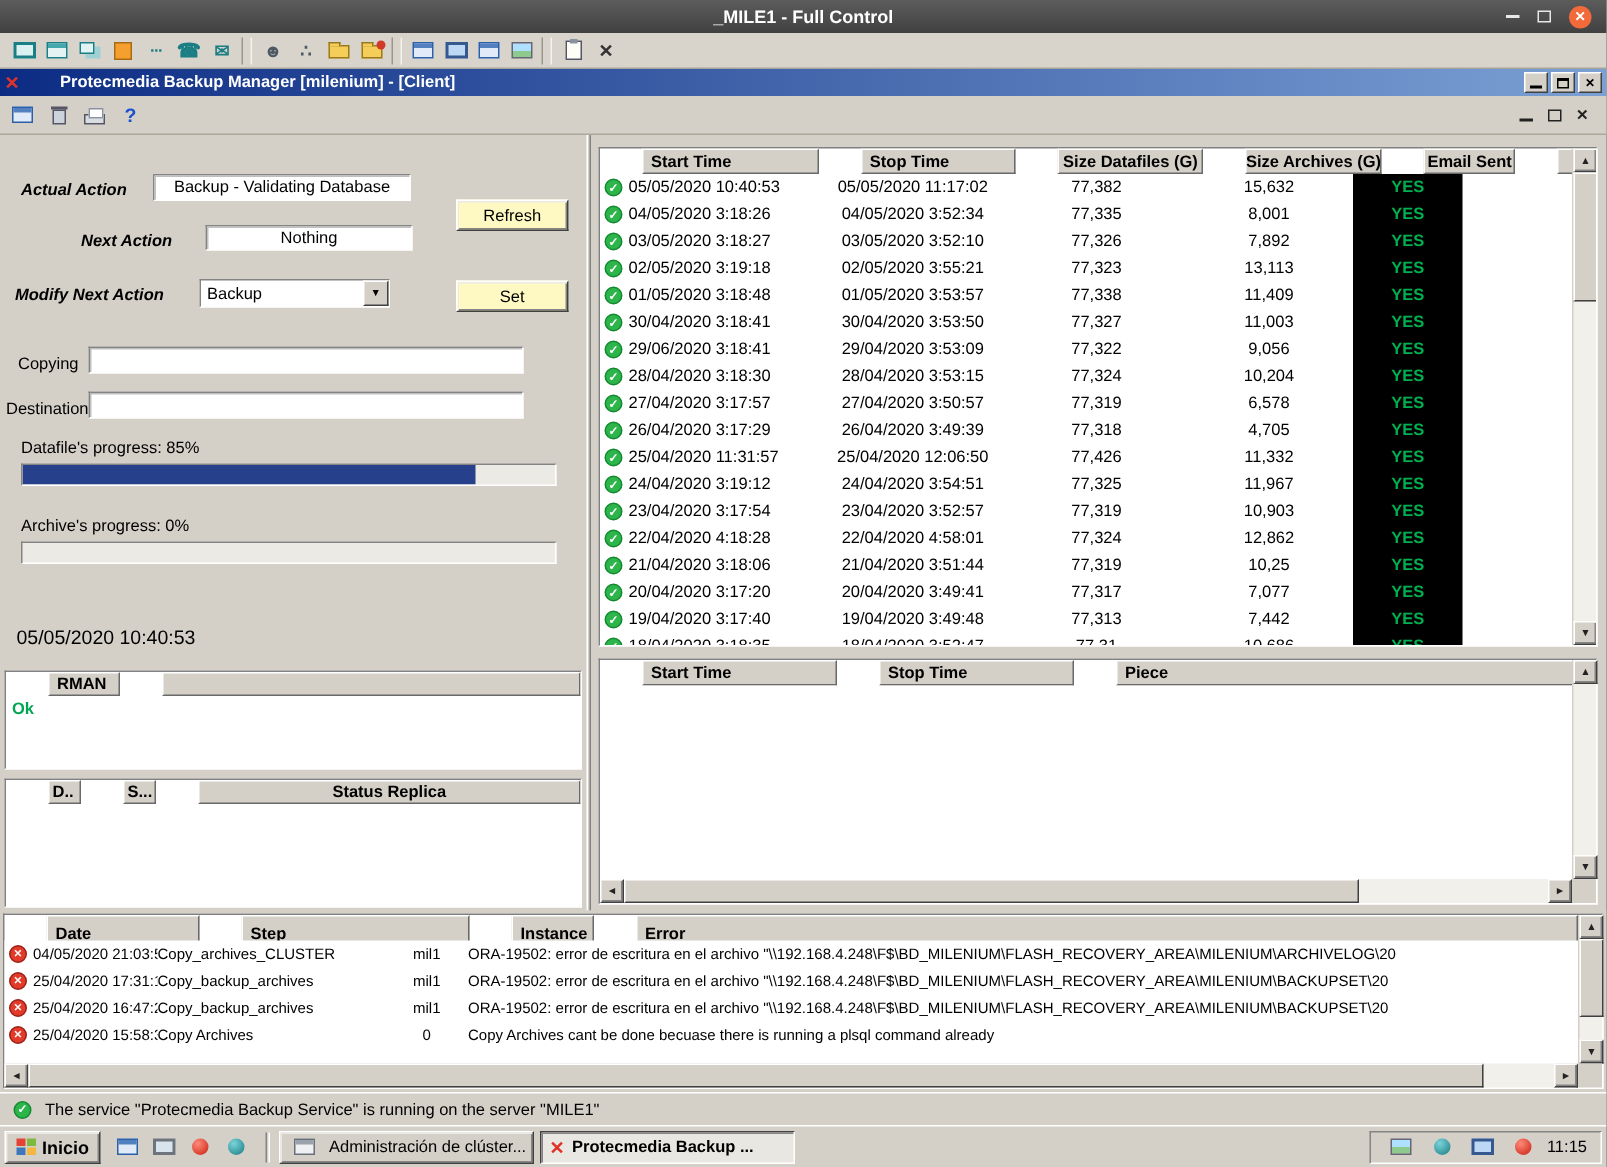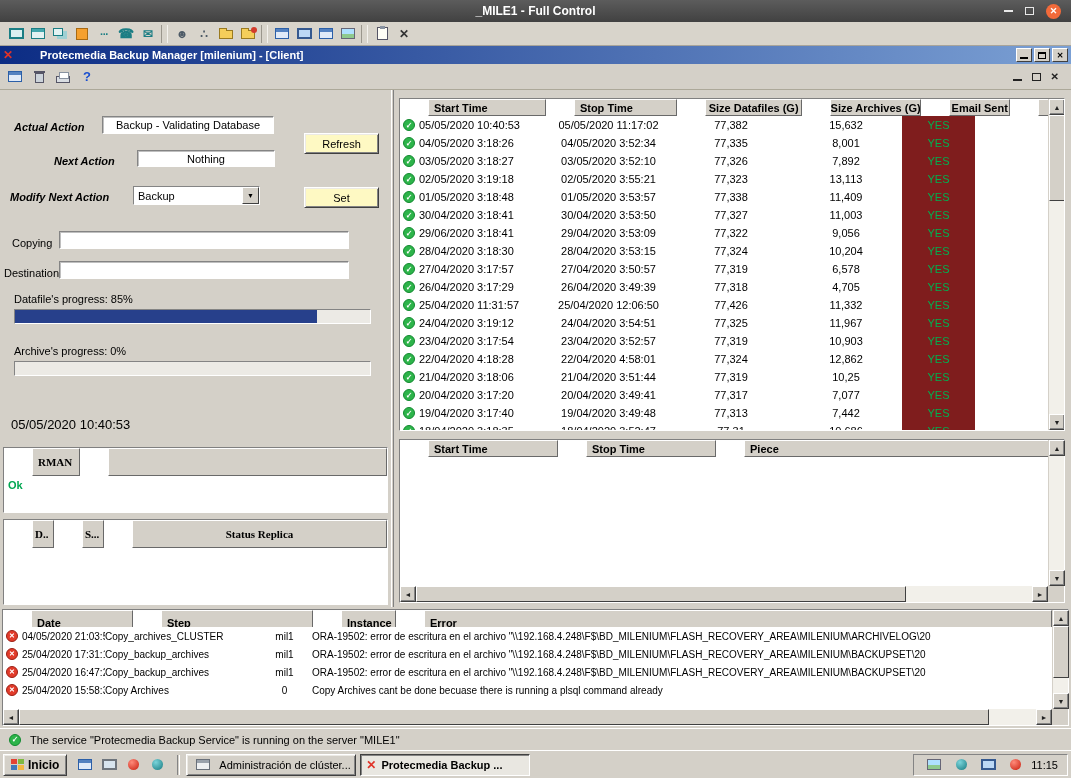--- a/index.html
+++ b/index.html
@@ -74,35 +74,35 @@
   .field{position:absolute;height:18px;background:#fff;border:1px solid;border-color:#848484 #fff #fff #848484;box-shadow:inset 1px 1px 0 rgba(0,0,0,0.25);display:flex;align-items:center;justify-content:center;font-size:11px;overflow:hidden;white-space:nowrap;cursor:text;}
   .btn3{position:absolute;background:#fef9c3;border:1px solid;border-color:#fff #404040 #404040 #fff;box-shadow:inset 1px 1px 0 #eceae5,inset -1px -1px 0 #848484;display:flex;align-items:center;justify-content:center;font-size:11px;cursor:pointer;}
   .drop{position:absolute;height:19px;background:#fff;border:1px solid;border-color:#848484 #fff #fff #848484;display:flex;align-items:center;cursor:pointer;}
   .drop .val{flex:1;padding-left:4px;font-size:11px;}
   .droparrow{width:17px;height:17px;background:#d4d0c8;border:1px solid;border-color:#fff #404040 #404040 #fff;display:flex;align-items:center;justify-content:center;font-size:7px;}
   .pbar{position:absolute;height:15px;background:#eceae5;border:1px solid;border-color:#848484 #fff #fff #848484;overflow:hidden;}
   .pfill{height:100%;background:#27408b;width:0;}
   .timestamp{position:absolute;font-size:13px;}
 
   .mini-table{position:absolute;background:#fff;border:1px solid;border-color:#808080 #fff #fff #808080;overflow:hidden;}
-  .mt-head{display:flex;height:28px;font-family:Liberation Serif, serif;}
+  .mt-head{display:flex;height:16px;}
   .hcell{background:#d4d0c8;border:1px solid;border-color:#fff #696969 #696969 #fff;font-weight:bold;font-size:11px;display:flex;align-items:center;padding:0 5px;overflow:hidden;white-space:nowrap;cursor:pointer;margin-left:28px;}
   .hcell.ctr{justify-content:center;}
   .mt-body{background:#fff;}
   .ok-text{color:#00a651;font-weight:bold;padding:3px 4px;font-size:11px;}
 
   
   .btable{position:absolute;left:5px;top:8px;width:666px;height:333px;background:#fff;border:1px solid;border-color:#808080 #fff #fff #808080;overflow:hidden;}
   .bt-head{display:flex;height:17px;width:650px;}
   .bt-body{position:absolute;left:0;top:17px;width:650px;bottom:0;background:#fff;overflow:hidden;}
   .bt-row{display:flex;height:18px;align-items:center;cursor:default;}
   .cell{font-size:11px;white-space:nowrap;overflow:hidden;display:flex;align-items:center;height:100%;}
   .c0{width:145px;} .c1{width:127px;} .c2{width:118px;} .c3{width:112px;} .c4{width:73px;} .fillc{flex:1;}
   .ctrc{justify-content:center;}
-  .yes{justify-content:center;background:#7f1d1d;color:#00b050;font-weight:normal;}
+  .yes{justify-content:center;background:#000000;color:#00b050;font-weight:bold;}
   .okicon{width:12px;height:12px;border-radius:50%;background:#2db44a;border:1px solid #128a30;color:#fff;font-size:8px;font-weight:bold;display:flex;align-items:center;justify-content:center;margin:0 4px 0 3px;flex:none;}
   .erricon{width:12px;height:12px;border-radius:50%;background:#e23b2a;border:1px solid #9c2015;color:#fff;font-size:7px;font-weight:bold;display:flex;align-items:center;justify-content:center;margin:0 4px 0 3px;flex:none;}
 
   .ptable{position:absolute;left:5px;top:349px;width:666px;height:164px;background:#fff;border:1px solid;border-color:#808080 #fff #fff #808080;}
   .pt-head{display:flex;height:17px;width:650px;}
   .p0{width:130px;} .p1{width:130px;} .pfl{flex:1;}
   .pt-body{position:absolute;left:0;top:17px;right:16px;bottom:16px;background:#fff;}
 
   .errors{position:absolute;left:0;top:561px;width:1071px;height:121px;background:#d4d0c8;}
   .etable{position:absolute;left:2px;top:2px;width:1067px;height:117px;background:#fff;border:1px solid;border-color:#808080 #fff #fff #808080;}

